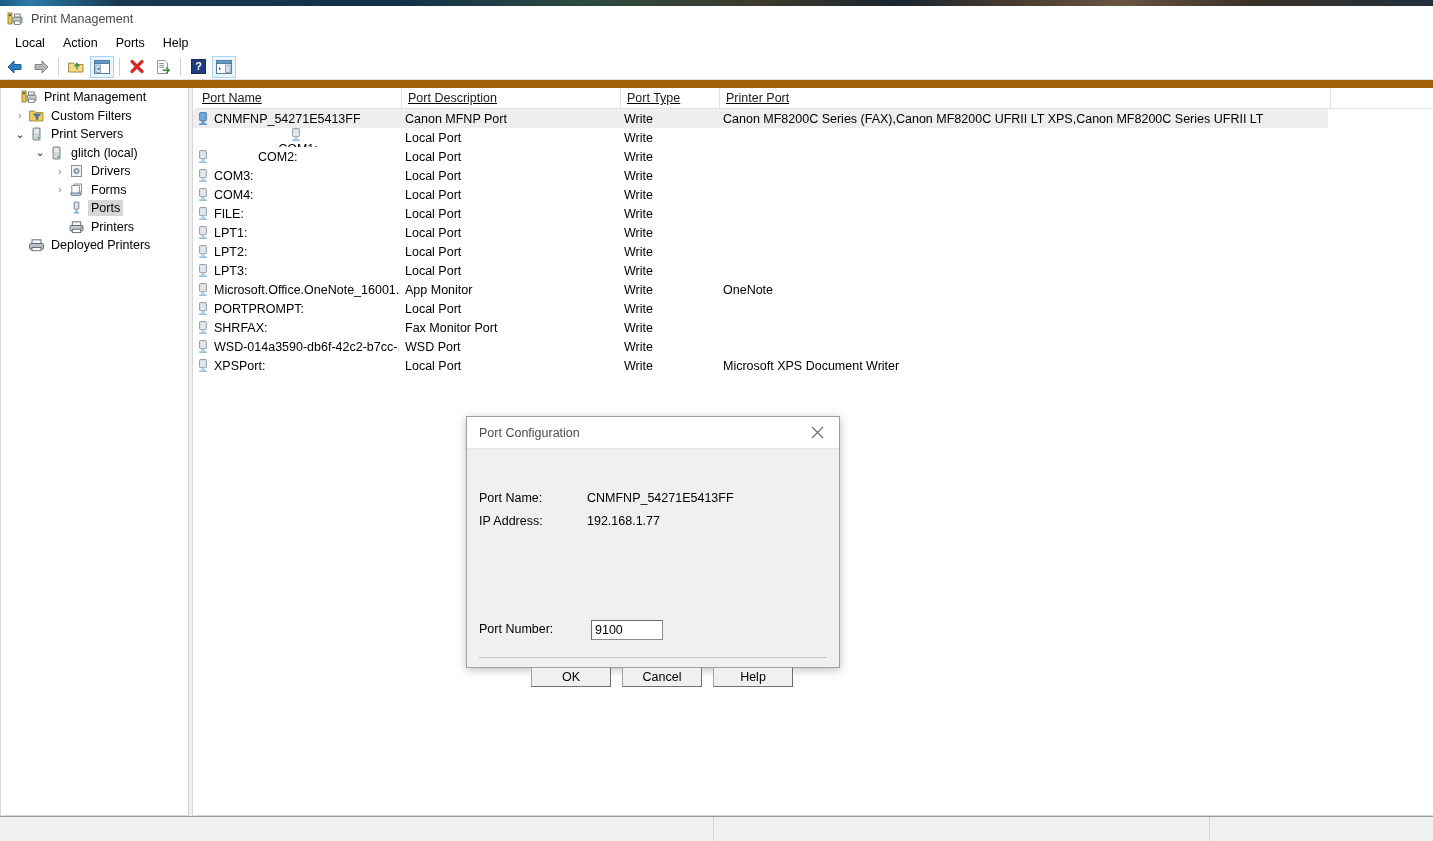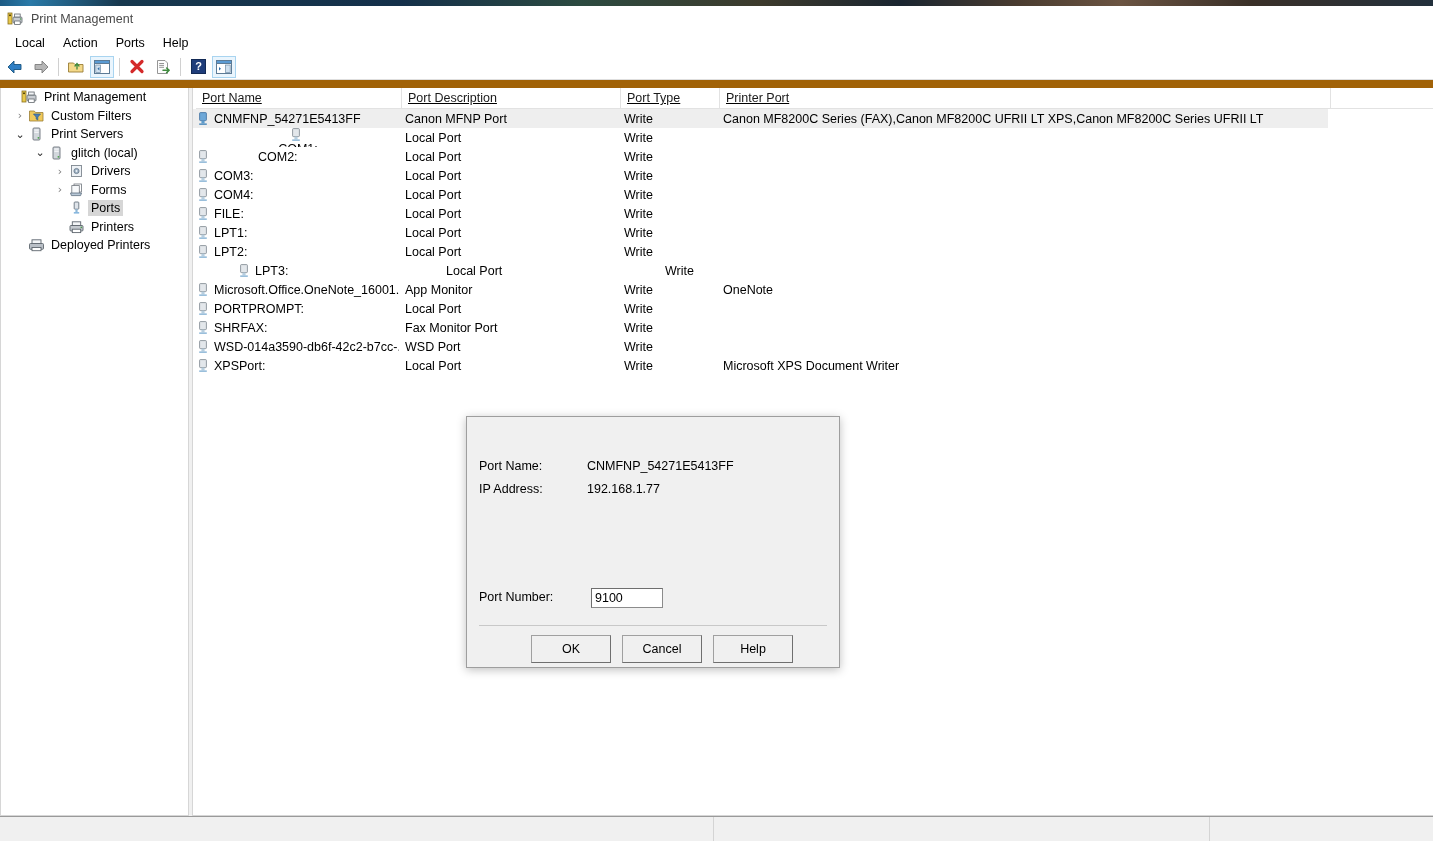--- a/index.html
+++ b/index.html
@@ -198,21 +198,21 @@
 
   #dialog-sep {
     position: absolute; left: 12px; top: 208px; width: 348px;
     height: 1px; background: #c8c8c8;
   }
   #dialog-buttons {
     position: absolute; left: 0; top: 218px; width: 374px;
     display: flex; justify-content: flex-end; gap: 11px; padding-right: 48px;
   }
   .d-btn {
-    width: 80px; height: 28px;
+    width: 80px; height: 20px;
     background: #f0f0f0; border: 1px solid #a0a0a0;
     border-right-color: #6f6f6f; border-bottom-color: #6f6f6f;
     font-size: 12.5px; font-family: "Liberation Sans", sans-serif;
     color: #000; cursor: default;
     display: flex; align-items: center; justify-content: center;
   }
 </style>
 </head>
 <body>
 
@@ -550,21 +550,21 @@
               </svg>
             </span>
             <span>LPT2:</span>
           </div>
           <div class="cell" style="width:219px;">Local Port</div>
           <div class="cell" style="width:99px;">Write</div>
           <div class="cell" style="width:611px;"></div>
         </div>
 
         <div class="list-row">
-          <div class="cell c0" style="width:206px;margin-left:41px;">
+          <div class="cell c0" style="width:206px;">
             <span class="port-icon">
               <svg width="12" height="14" viewBox="0 0 12 14">
                 <rect x="2.6" y="0.6" width="6.8" height="8" rx="0.8" fill="#e3e7eb" stroke="#7a838c" stroke-width="0.8"></rect>
                 <rect x="4.4" y="8.6" width="3.2" height="2.8" fill="#b8cede"></rect>
                 <rect x="2.2" y="11.4" width="7.6" height="1.5" fill="#8fb8d8"></rect>
               </svg>
             </span>
             <span>LPT3:</span>
           </div>
           <div class="cell" style="width:219px;">Local Port</div>
@@ -658,20 +658,28 @@
   <div id="status-bar">
     <div class="sb-seg" style="width:714px;">
       <span></span>
     </div>
     <div class="sb-seg" style="width:496px;"></div>
     <div class="sb-seg" style="width:203px; border-right:none;"></div>
   </div>
 
   <div id="dialog">
 
+    <div id="dialog-title-bar">
+      <span class="d-title">Port Configuration</span>
+      <div id="dialog-close">
+        <svg width="13" height="13" viewBox="0 0 13 13">
+          <path d="M1 1 L12 12 M12 1 L1 12" stroke="#6a6a6a" stroke-width="1.1"></path>
+        </svg>
+      </div>
+    </div>
 
     <div id="dialog-body">
 
       <div class="d-field" style="left:12px; top:42px;">
         <span class="d-label">Port Name:</span>
         <span>CNMFNP_54271E5413FF</span>
       </div>
 
       <div class="d-field" style="left:12px; top:65px;">
         <span class="d-label">IP Address:</span>

